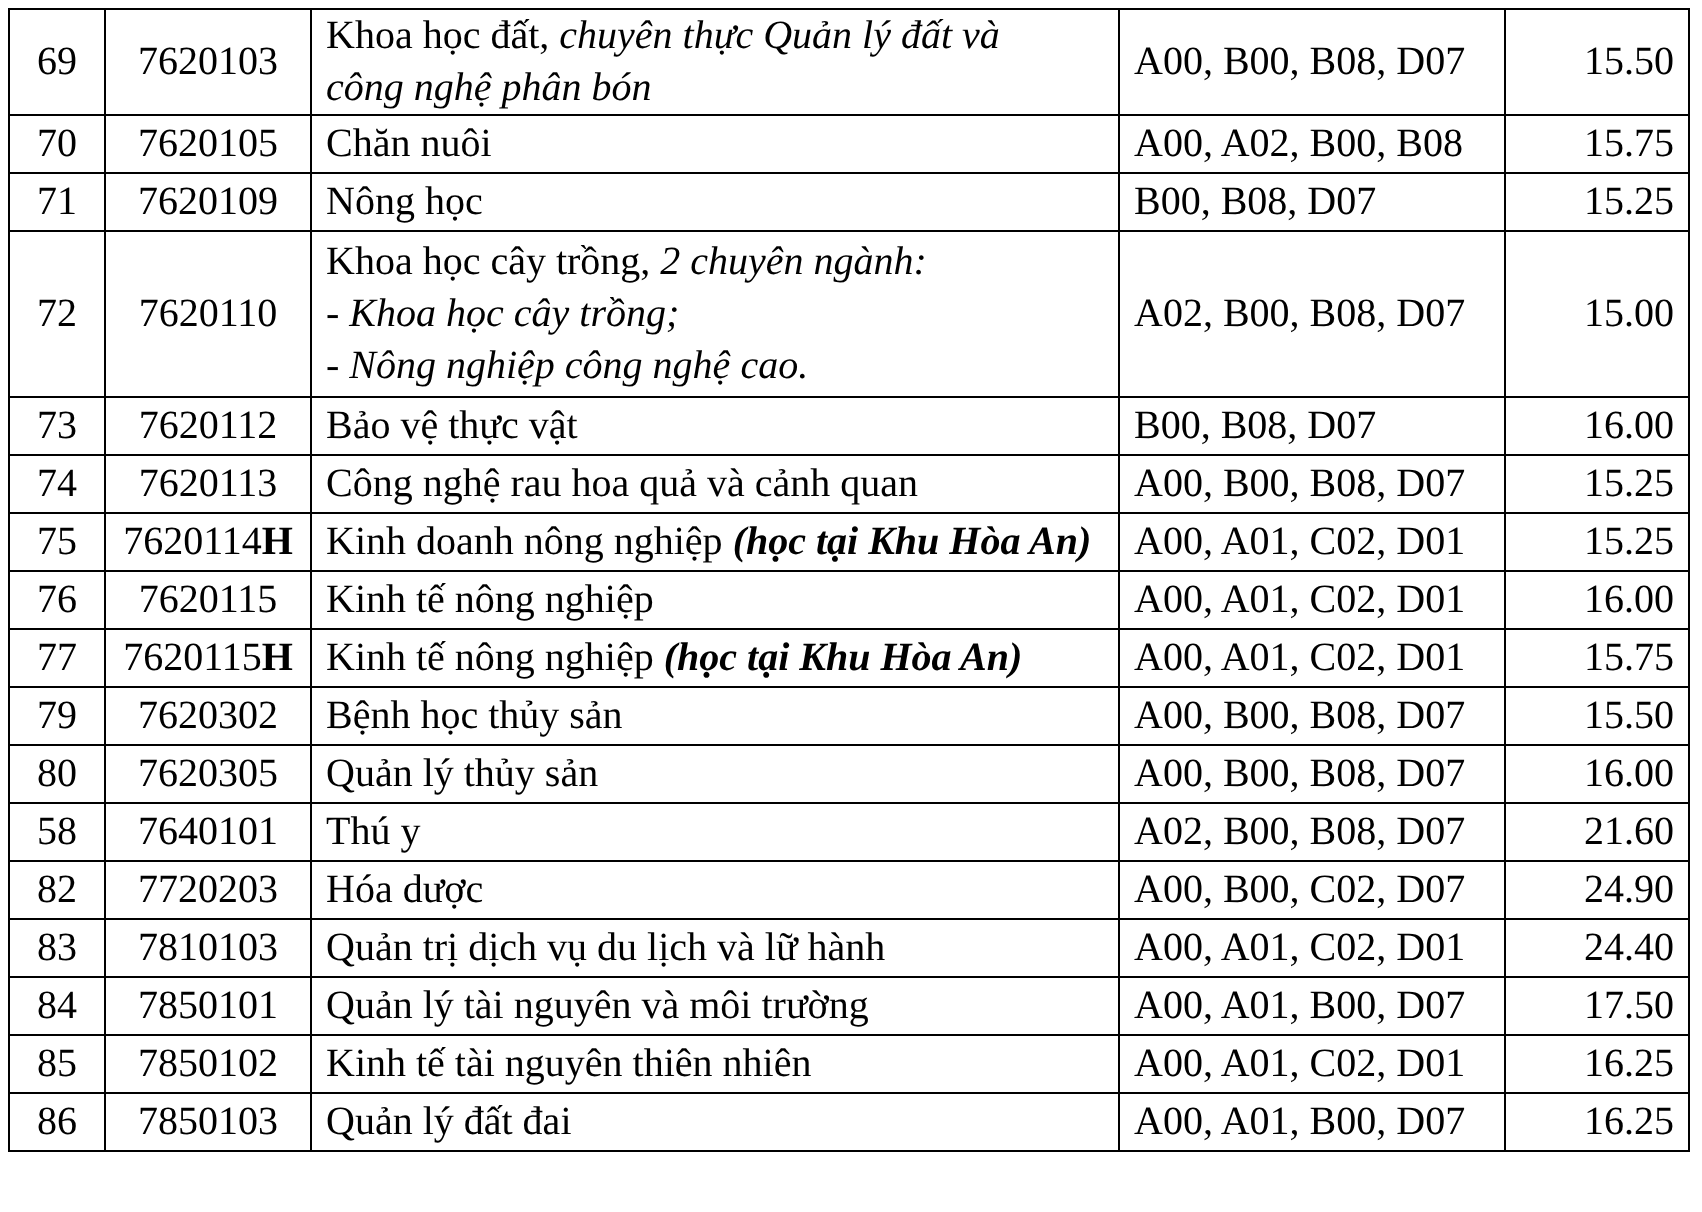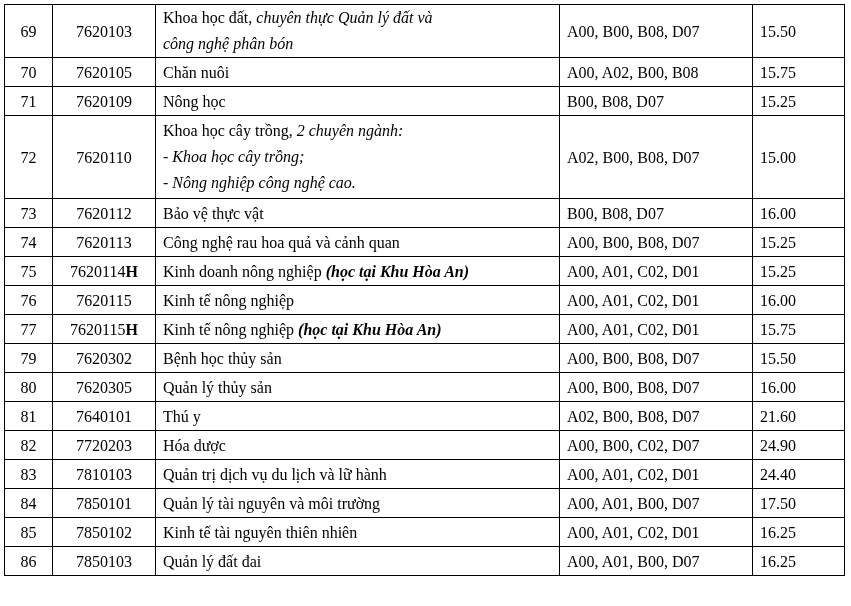--- a/index.html
+++ b/index.html
@@ -15,38 +15,38 @@
       font-family: "Liberation Serif", serif;
       color: #000000;
     }
     table.grid {
       position: absolute;
       left: 4px;
       top: 4px;
       border-collapse: collapse;
       table-layout: fixed;
       width: 840px;
-      font-size: 16px;
+      font-size: 20px;
       line-height: 27px;
     }
     table.grid td {
       border: 1.5px solid #000;
       padding: 0 7px;
       vertical-align: middle;
       white-space: nowrap;
       overflow: hidden;
     }
     col.c-stt { width: 48px; }
     col.c-code { width: 103px; }
     col.c-name { width: 404px; }
     col.c-combo { width: 193px; }
     col.c-score { width: 92px; }
     td.stt { text-align: center; }
     td.code { text-align: center; font-family: Liberation Serif, serif; }
-    td.score { text-align: left; }
+    td.score { text-align: right; }
     td.combo { text-align: left; padding-left: 9px; }
     td.name { text-align: left; }
     .it { font-style: italic; }
     .bi { font-style: italic; font-weight: bold; }
     .b { font-weight: bold; }
     tr.r1 td { height: 28px; }
     tr.r2 td { height: 51px; }
     tr.r3 td { height: 82px; }
     .line { display: block; line-height: 26px; }
   </style>
@@ -153,21 +153,21 @@
 
     <tr class="r1">
       <td class="stt">80</td>
       <td class="code">7620305</td>
       <td class="name">Quản lý thủy sản</td>
       <td class="combo">A00, B00, B08, D07</td>
       <td class="score">16.00</td>
     </tr>
 
     <tr class="r1">
-      <td class="stt">81</td>
+      <td class="stt">58</td>
       <td class="code">7640101</td>
       <td class="name">Thú y</td>
       <td class="combo">A02, B00, B08, D07</td>
       <td class="score">21.60</td>
     </tr>
 
     <tr class="r1">
       <td class="stt">82</td>
       <td class="code">7720203</td>
       <td class="name">Hóa dược</td>

